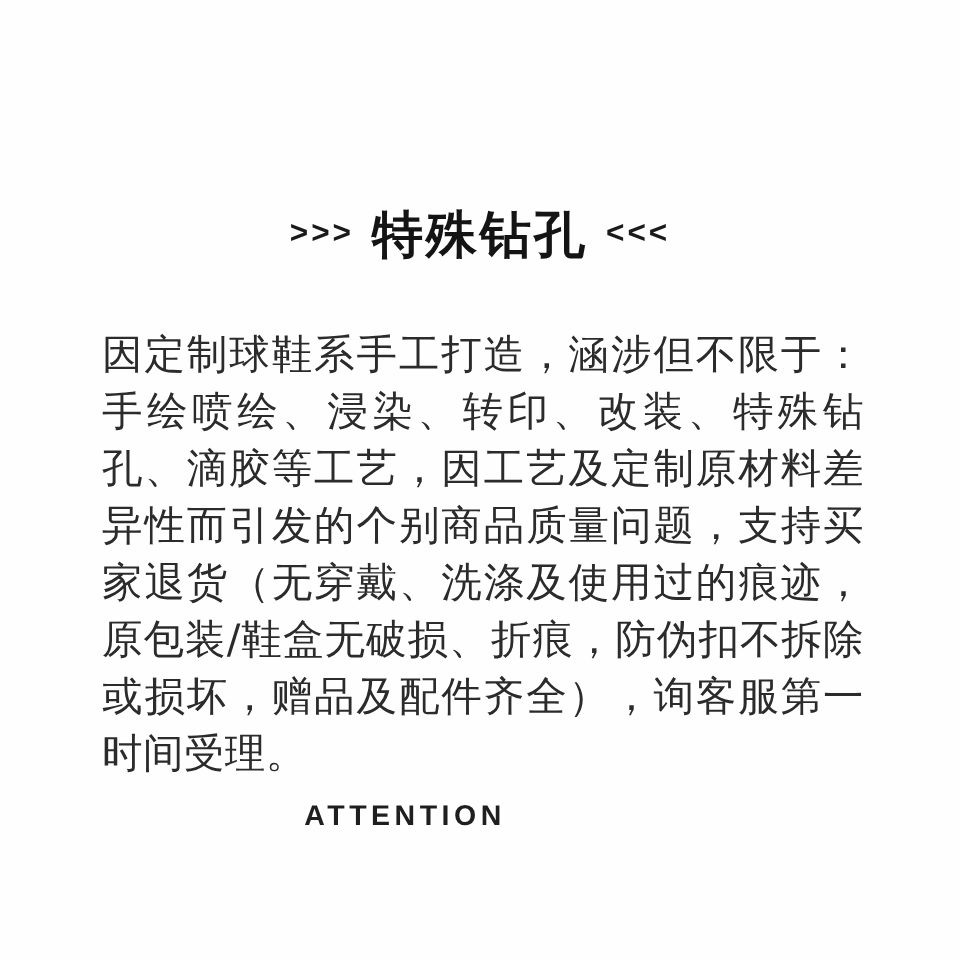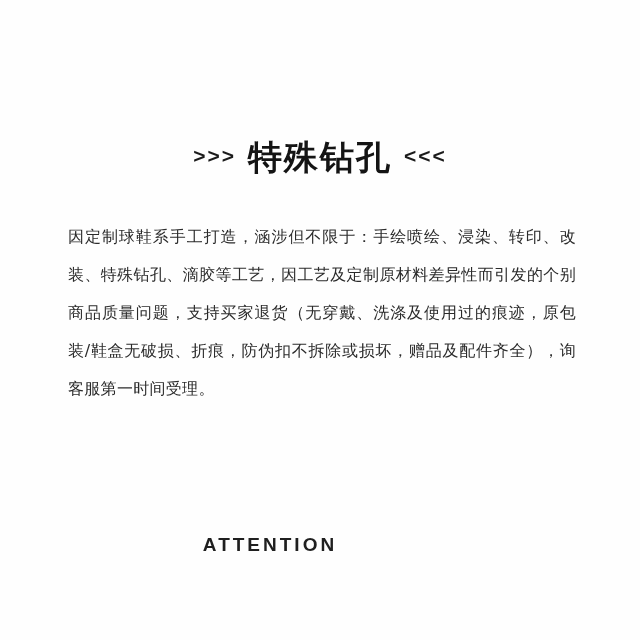--- a/index.html
+++ b/index.html
@@ -50,21 +50,21 @@
     line-height: 1;
   }
 
   
   .body-text {
     position: absolute;
     top: 218px;
     left: 68px;
     width: 508px;
     font-family: "DejaVu Sans", "Liberation Sans", sans-serif;
-    font-size: 16px;
+    font-size: 27px;
     line-height: 38px;
     color: #2b2b2b;
     text-align: justify;
     text-justify: inter-character;
     letter-spacing: 0.3px;
     word-break: break-all;
   }
 
   
   .footer {

